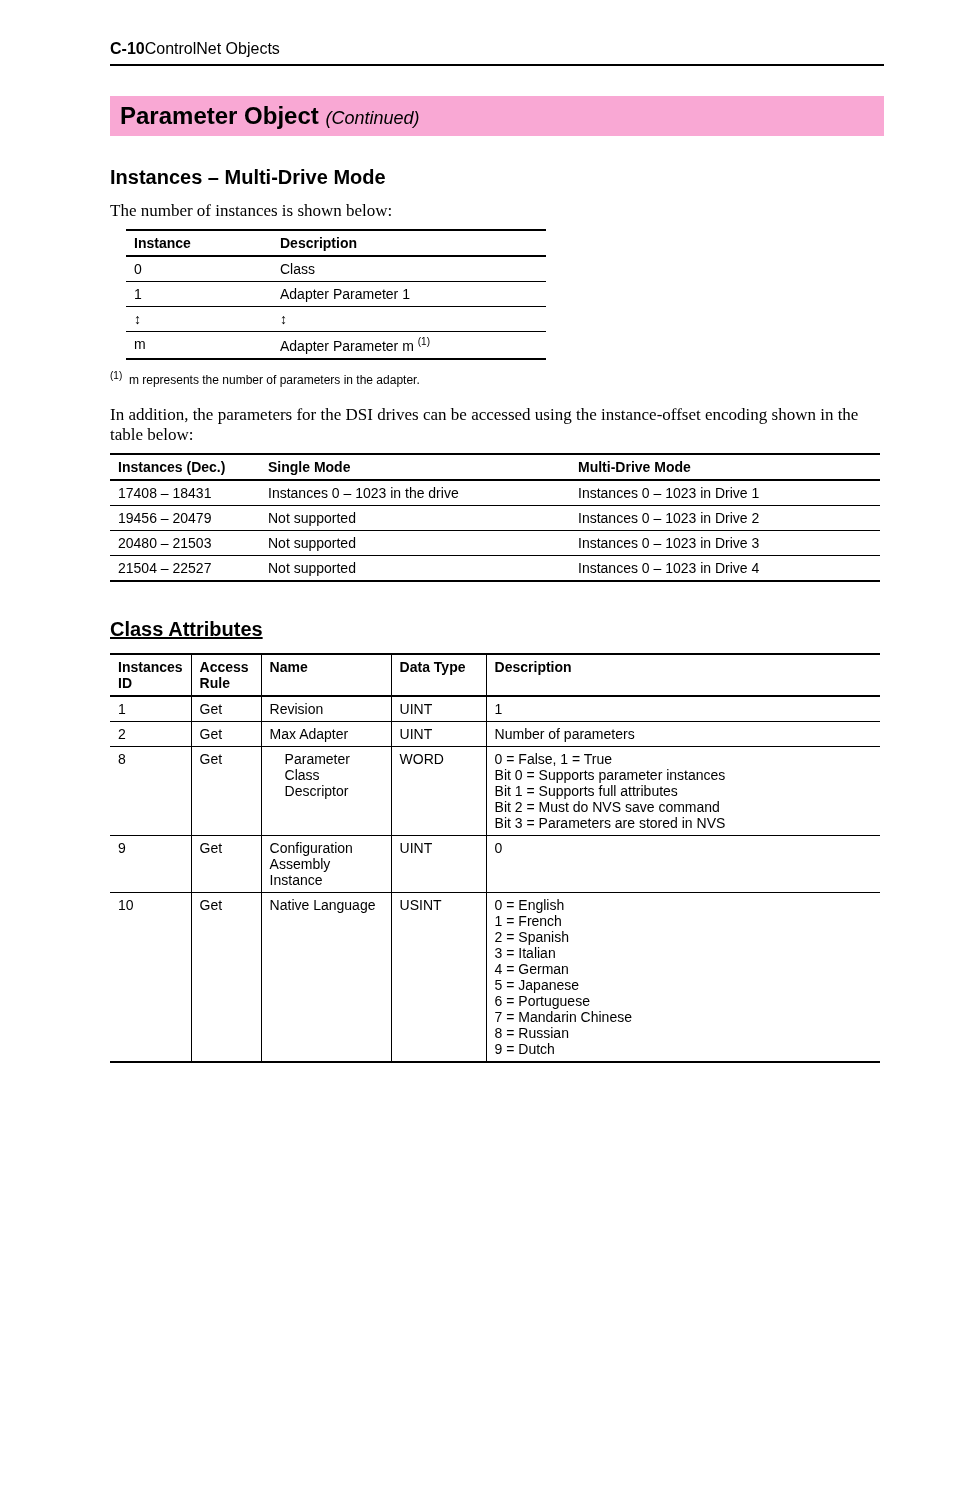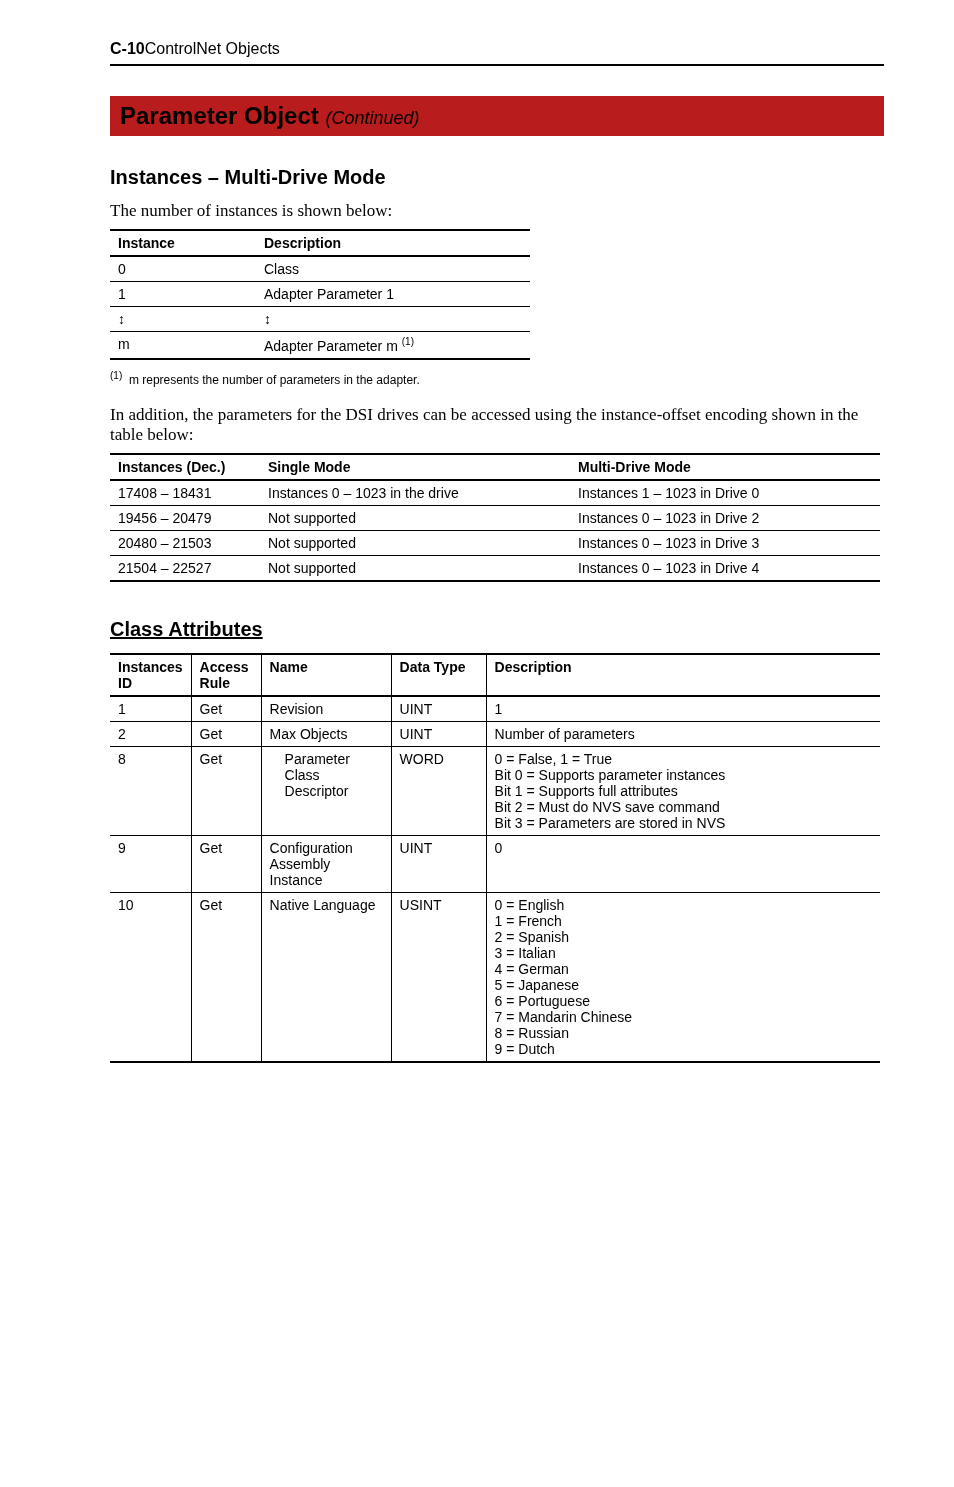--- a/index.html
+++ b/index.html
@@ -19,21 +19,21 @@
     font-family: Arial, Helvetica, sans-serif;
     font-size: 16px;
     border-bottom: 2px solid #000;
     padding-bottom: 6px;
     margin-bottom: 30px;
   }
   .header-row .page-num {
     font-weight: bold;
   }
   .section-heading {
-    background: #b91c1c;
+    background: #f9a8d4;
     font-family: Arial, Helvetica, sans-serif;
     font-weight: bold;
     font-size: 24px;
     padding: 6px 10px;
     margin-bottom: 30px;
   }
   .section-heading .cont {
     font-weight: normal;
     font-style: italic;
     font-size: 18px;
@@ -59,20 +59,21 @@
     text-align: left;
     padding: 4px 8px;
     border-bottom: 1px solid #000;
     vertical-align: top;
   }
   th {
     font-weight: bold;
   }
   .table-small {
     width: 420px;
+    margin-left: 16px;
   }
   .table-small th:first-child, .table-small td:first-child {
     width: 130px;
   }
   .table-medium {
     width: 770px;
   }
   .table-medium col.c1 { width: 150px; }
   .table-medium col.c2 { width: 310px; }
   .table-medium col.c3 { width: 310px; }
@@ -171,21 +172,21 @@
       <tr>
         <th>Instances (Dec.)</th>
         <th>Single Mode</th>
         <th>Multi-Drive Mode</th>
       </tr>
     </thead>
     <tbody id="mode-table-body">
         <tr>
           <td class="nowrap">17408 – 18431</td>
           <td class="nowrap">Instances 0 – 1023 in the drive</td>
-          <td class="nowrap">Instances 1 – 1023 in Drive 0</td>
+          <td class="nowrap">Instances 0 – 1023 in Drive 1</td>
         </tr>
         <tr>
           <td class="nowrap">19456 – 20479</td>
           <td class="nowrap">Not supported</td>
           <td class="nowrap">Instances 0 – 1023 in Drive 2</td>
         </tr>
         <tr>
           <td class="nowrap">20480 – 21503</td>
           <td class="nowrap">Not supported</td>
           <td class="nowrap">Instances 0 – 1023 in Drive 3</td>
@@ -221,21 +222,21 @@
         <tr>
           <td>1</td>
           <td>Get</td>
           <td style="white-space: normal;">Revision</td>
           <td>UINT</td>
           <td>1</td>
         </tr>
         <tr>
           <td>2</td>
           <td>Get</td>
-          <td style="white-space: normal;">Max Objects</td>
+          <td style="white-space: normal;">Max Adapter</td>
           <td>UINT</td>
           <td>Number of parameters</td>
         </tr>
         <tr>
           <td>8</td>
           <td>Get</td>
           <td style="white-space: normal; padding-left: 23px;">Parameter Class Descriptor</td>
           <td>WORD</td>
           <td>0 = False, 1 = True<br>Bit 0 = Supports parameter instances<br>Bit 1 = Supports full attributes<br>Bit 2 = Must do NVS save command<br>Bit 3 = Parameters are stored in NVS</td>
         </tr>

